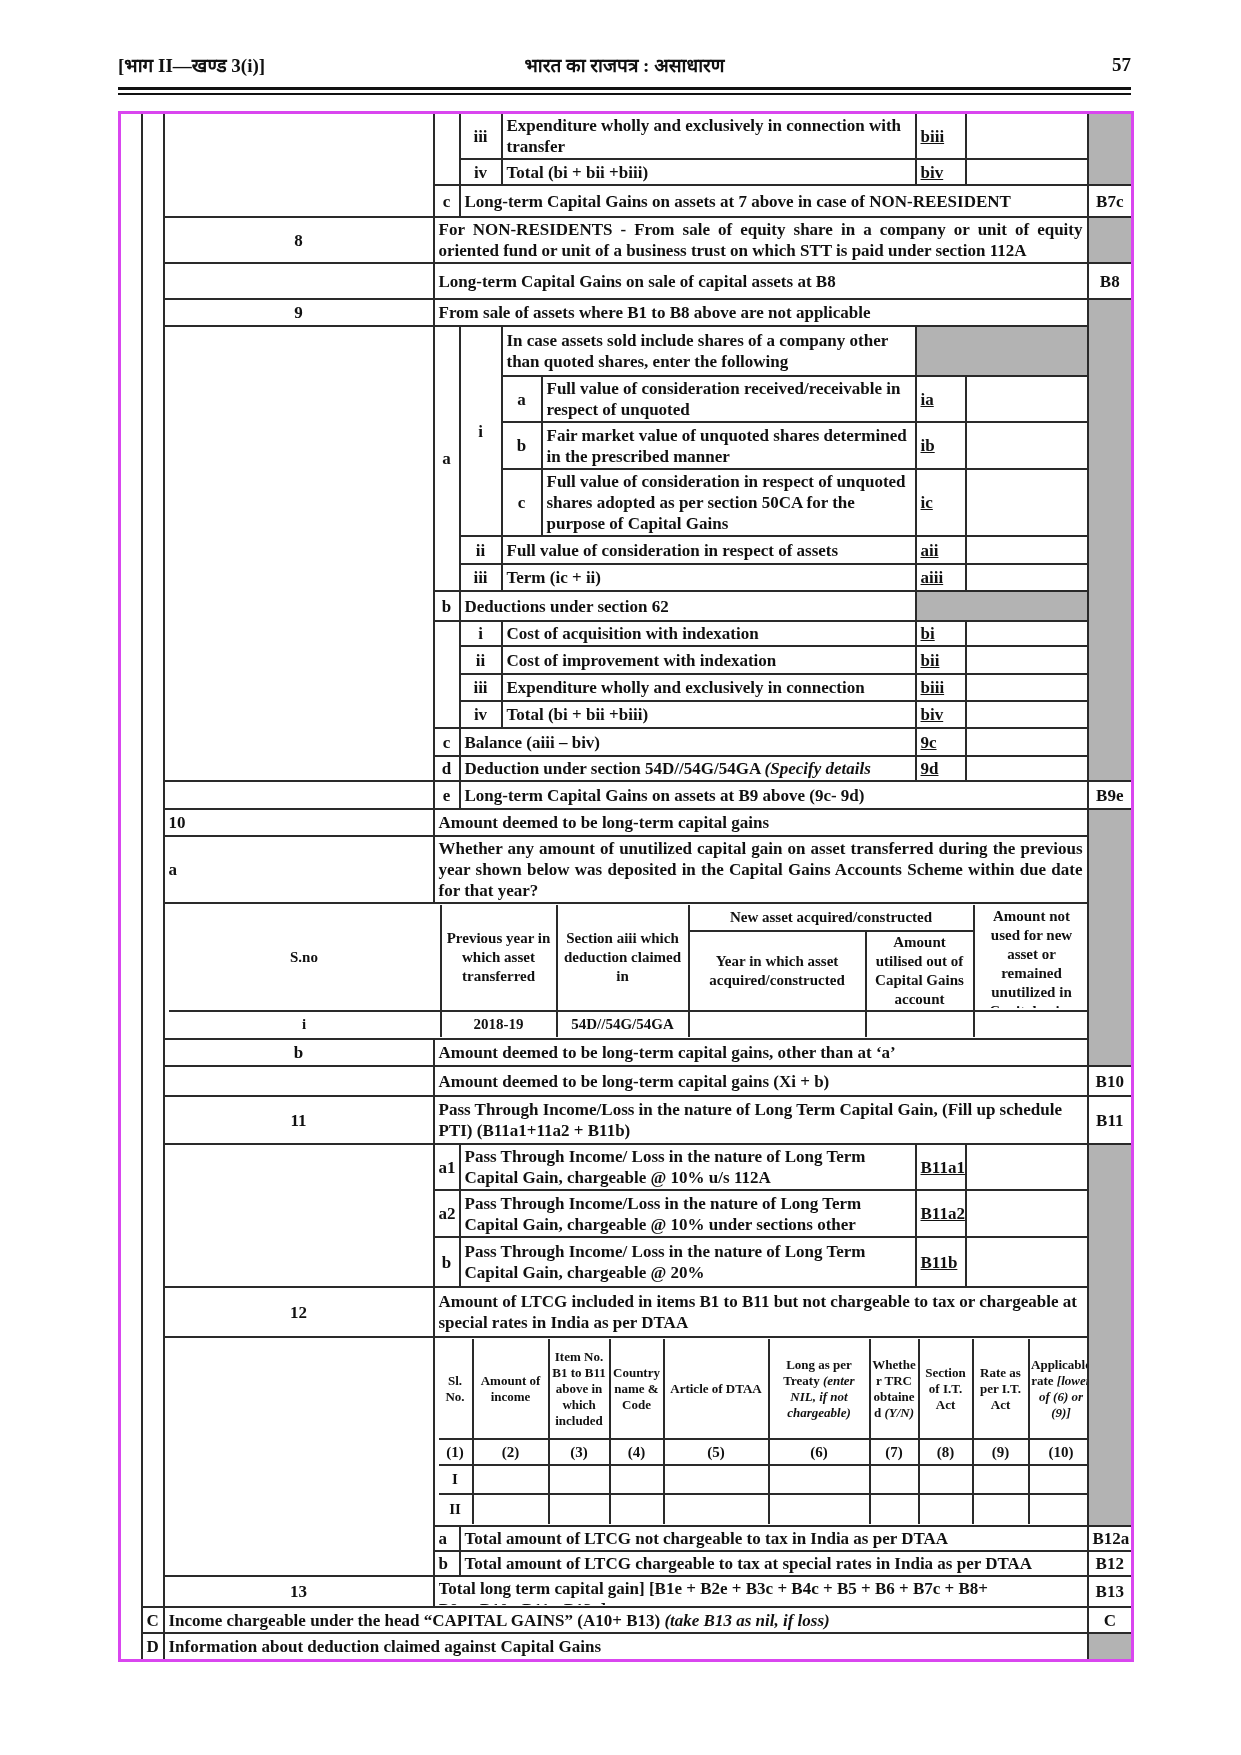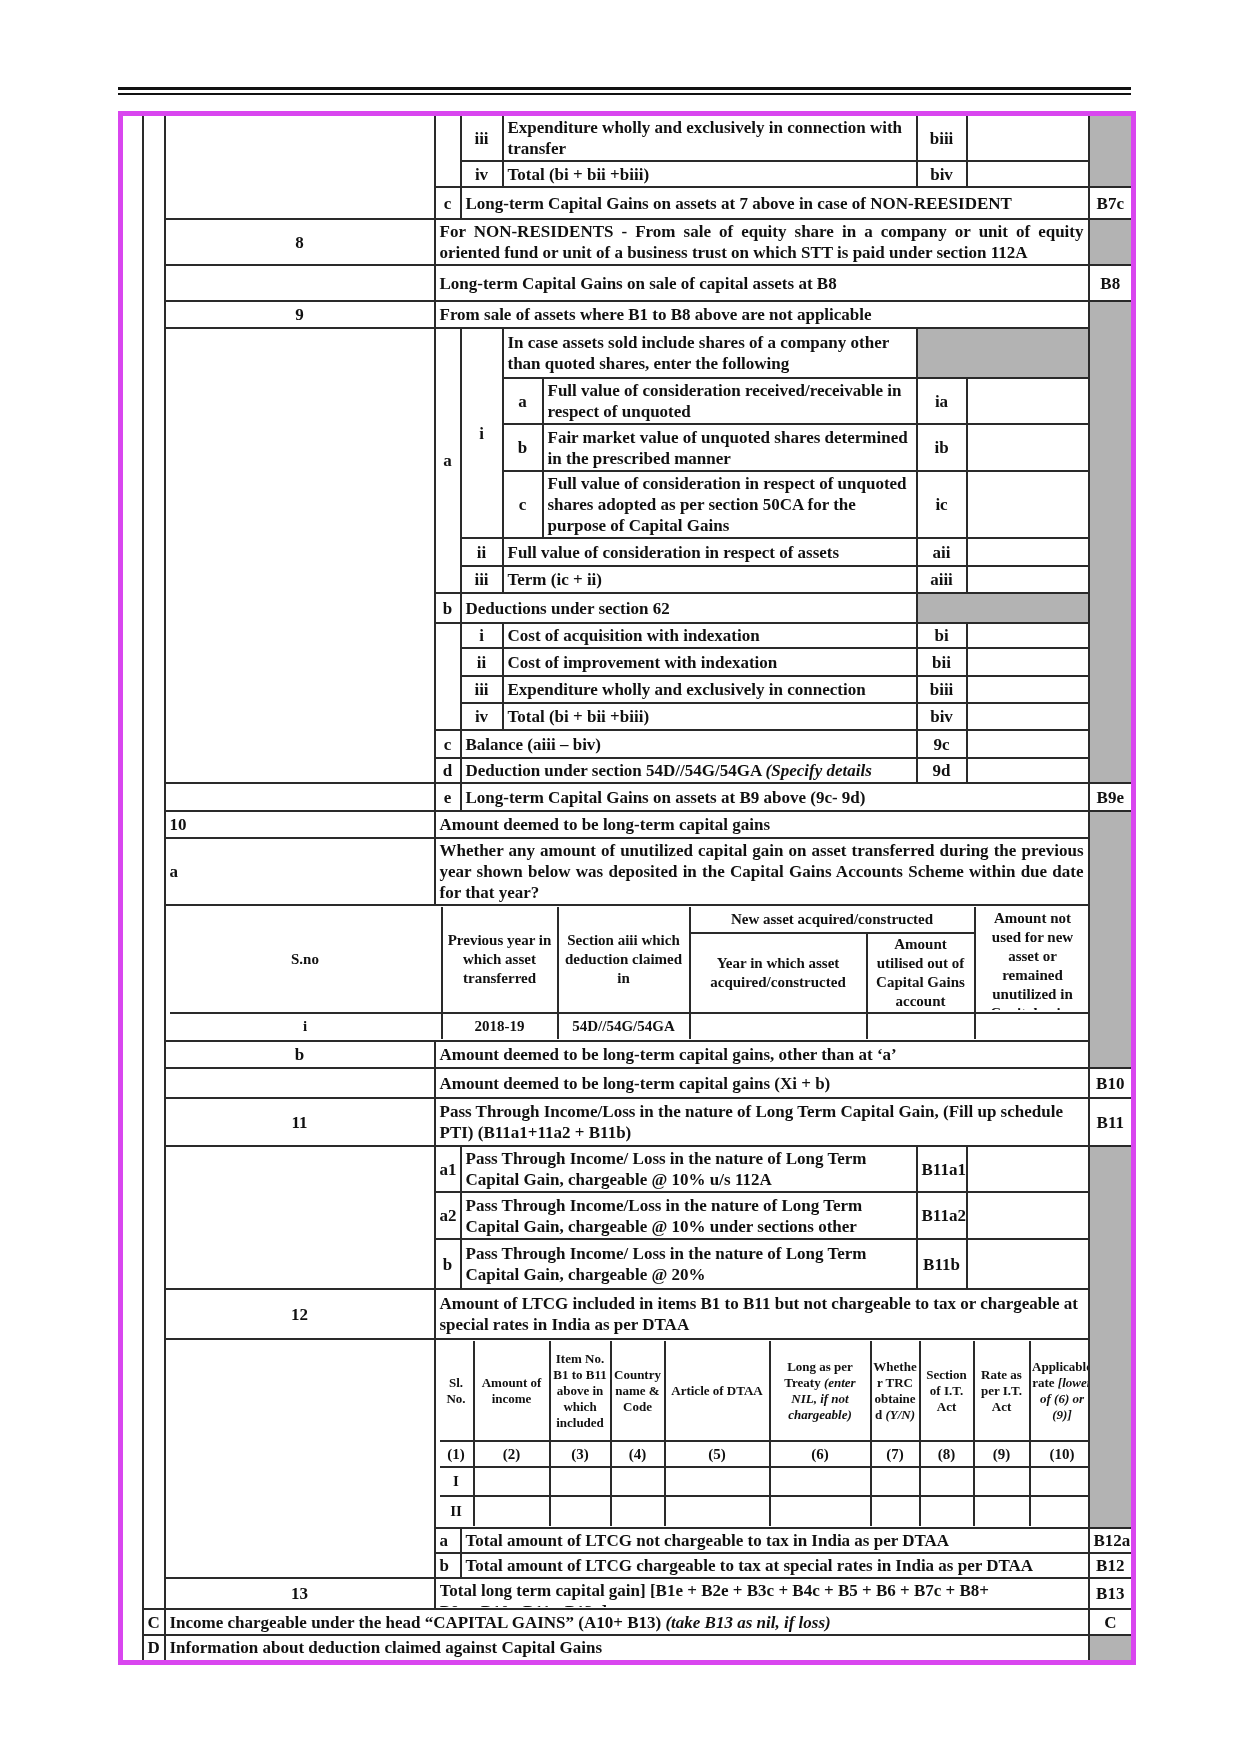--- a/index.html
+++ b/index.html
@@ -6,26 +6,26 @@
   .page{position:relative;width:1241px;height:1755px;background:#ffffff;
         font-family:"Liberation Serif", serif; color:#111; font-weight:700;}
   
   .phead{position:absolute;left:118px;top:52px;width:1013px;height:26px;
          display:flex;justify-content:space-between;align-items:center;font-size:19px;}
   .phead .ctr{position:absolute;left:0;right:0;text-align:center;}
   .rule1{position:absolute;left:118px;top:87px;width:1013px;border-top:3px solid #111;}
   .rule2{position:absolute;left:118px;top:93px;width:1013px;border-top:2px solid #111;}
   
   table.main{position:absolute;left:118px;top:111px;width:1013px;
-             border-collapse:collapse;table-layout:fixed;border:5px solid #d946ef;}
+             border-collapse:collapse;table-layout:fixed;border:3px solid #d946ef;}
   table.main td{border:2px solid #2a2a2a;padding:1px 4px;vertical-align:middle;
                 font-size:17px;line-height:21px;overflow:hidden;}
   td.g{background:#b3b3b3;}
   td.lbl{text-align:center;font-size:16px;padding:0;}
-  td.code{text-align:center;font-size:16px;padding:0;}
+  td.code{text-align:left;font-size:16px;padding:0;text-decoration:underline;}
   td.tag{text-align:center;font-size:16px;padding:0;}
   td.num{text-align:center;font-size:16px;}
   td.numL{text-align:left;font-size:16px;padding-left:4px;}
   td.t16{font-size:16px;}
   td.t15{font-size:15.5px;line-height:19px;}
   td.small14{font-size:14px;line-height:17px;}
   td.jus{text-align:justify;}
   td.top{vertical-align:top;}
   td.padtop{vertical-align:top;padding-top:14px;}
   td.wrap{padding:0;vertical-align:top;}
@@ -38,20 +38,25 @@
   table.nested td.nl{border-left:none;} table.nested td.nr{border-right:none;}
   table.nested td.dh{font-size:13px;line-height:16px;padding:1px;}
   table.nested td.ba{word-break:break-all;}
   i{font-style:italic;margin-top:32px;}
 </style>
 </head>
 <body>
 
 <div class="page">
 
+  <div class="phead">
+    <span>[भाग II—खण्ड 3(i)]</span>
+    <span class="ctr">भारत का राजपत्र : असाधारण</span>
+    <span>57</span>
+  </div>
   <div class="rule1"></div>
   <div class="rule2"></div>
 
   <table class="main">
     <colgroup>
       <col style="width:22px">
         <col style="width:22px">
         <col style="width:270px">
       <col style="width:26px">
         <col style="width:42px">

